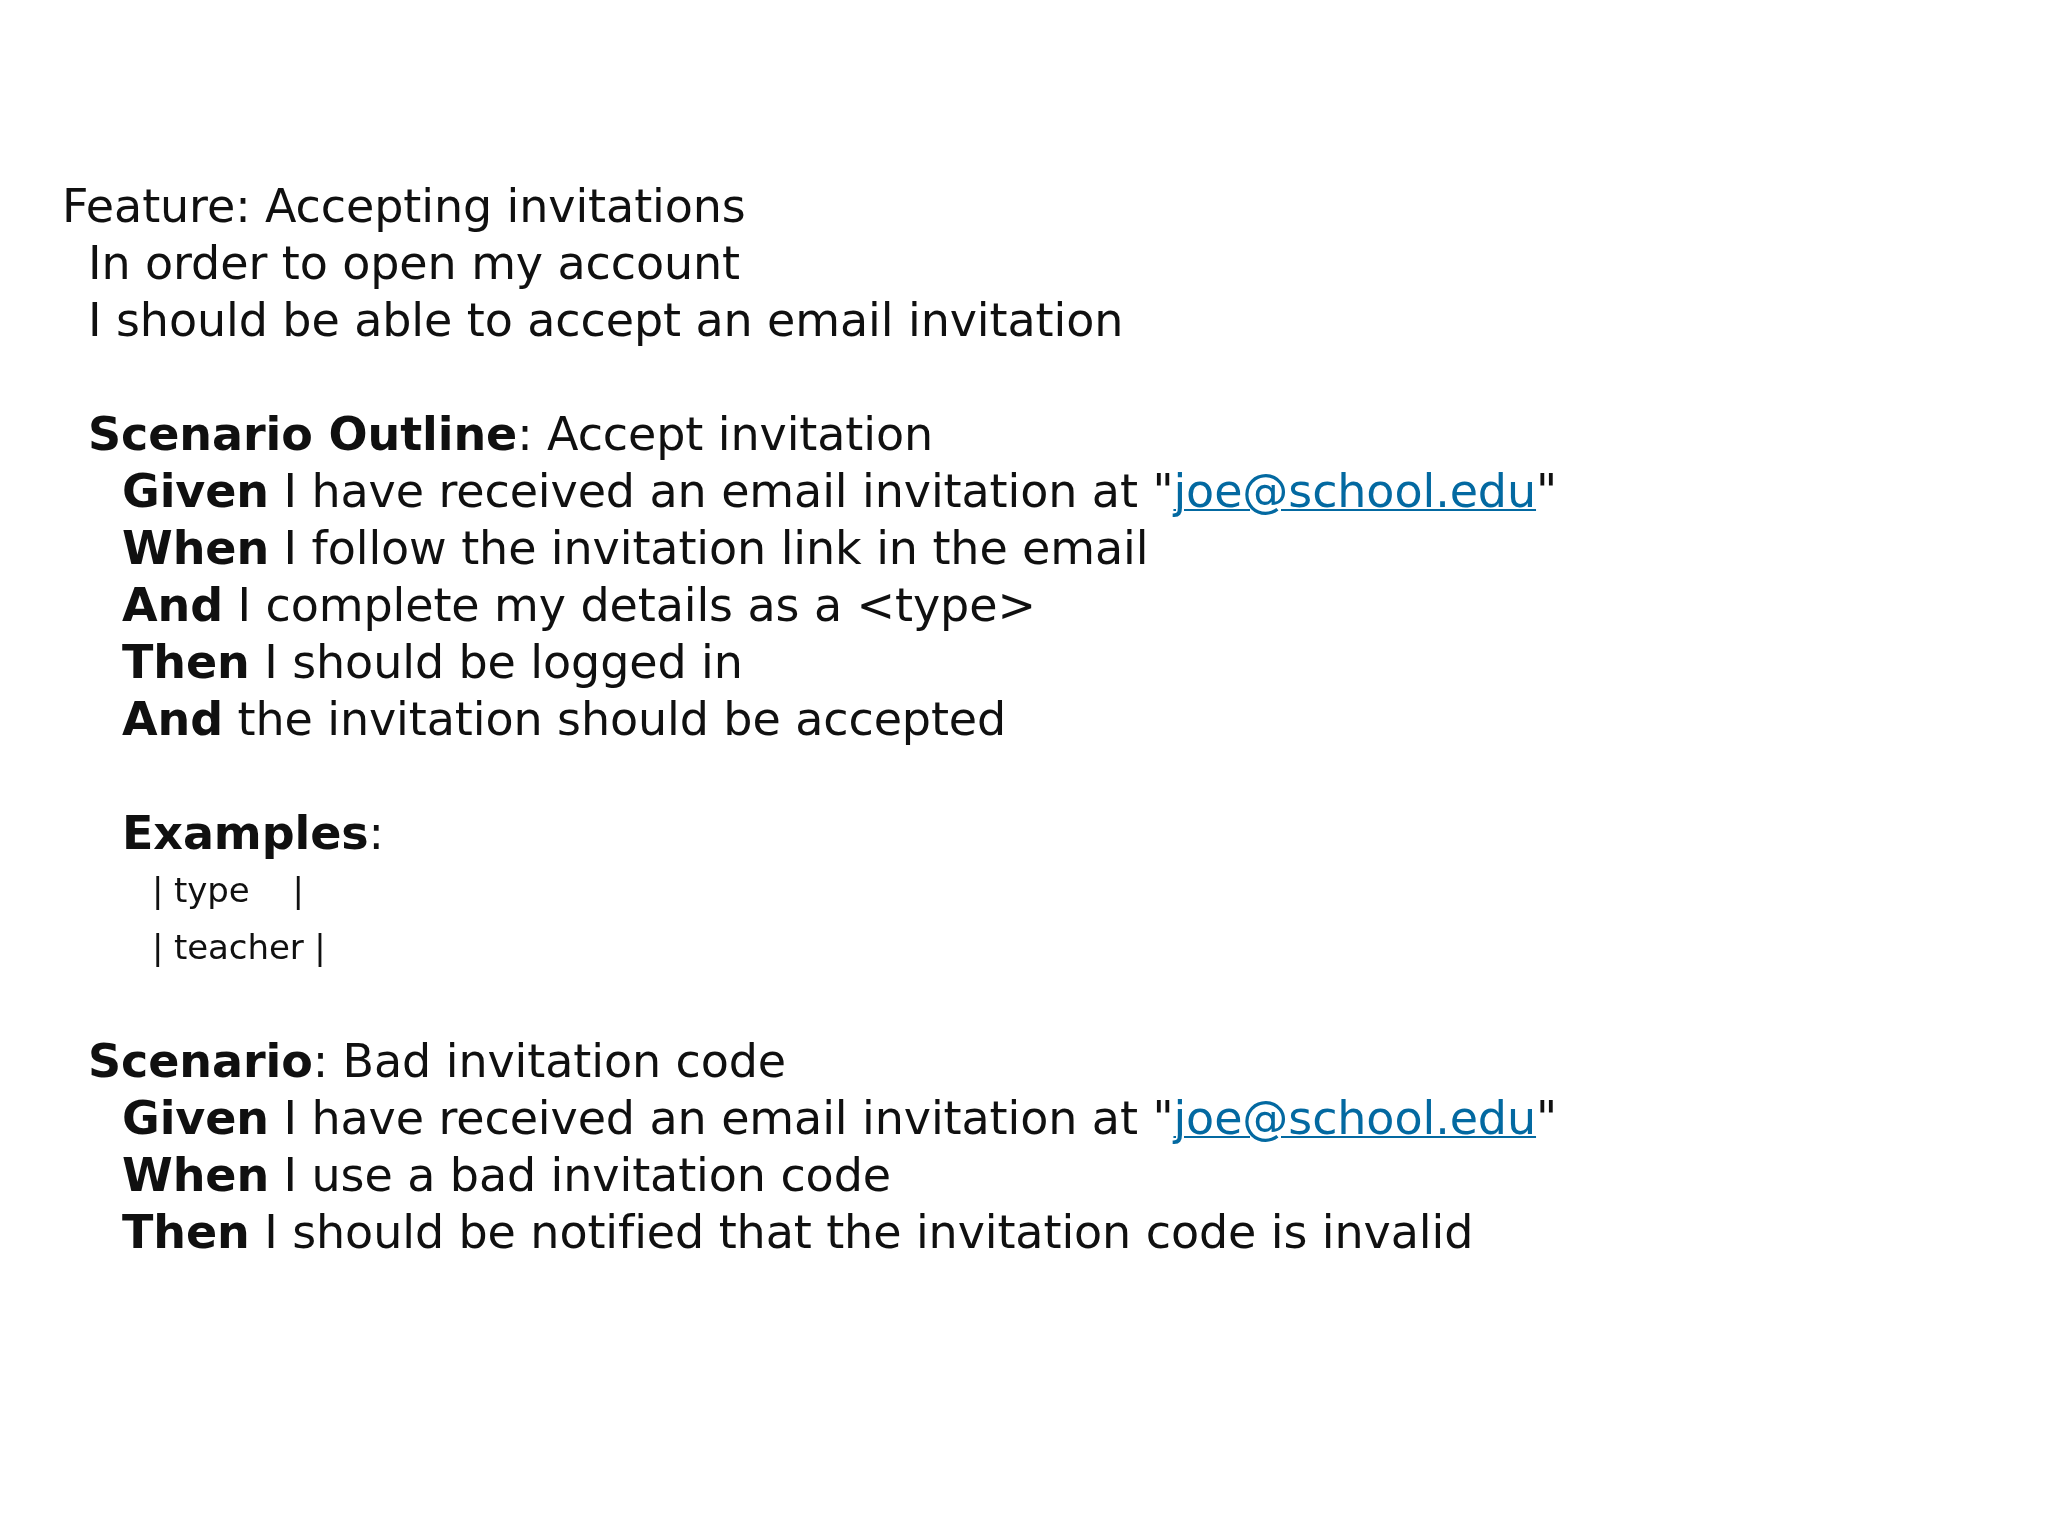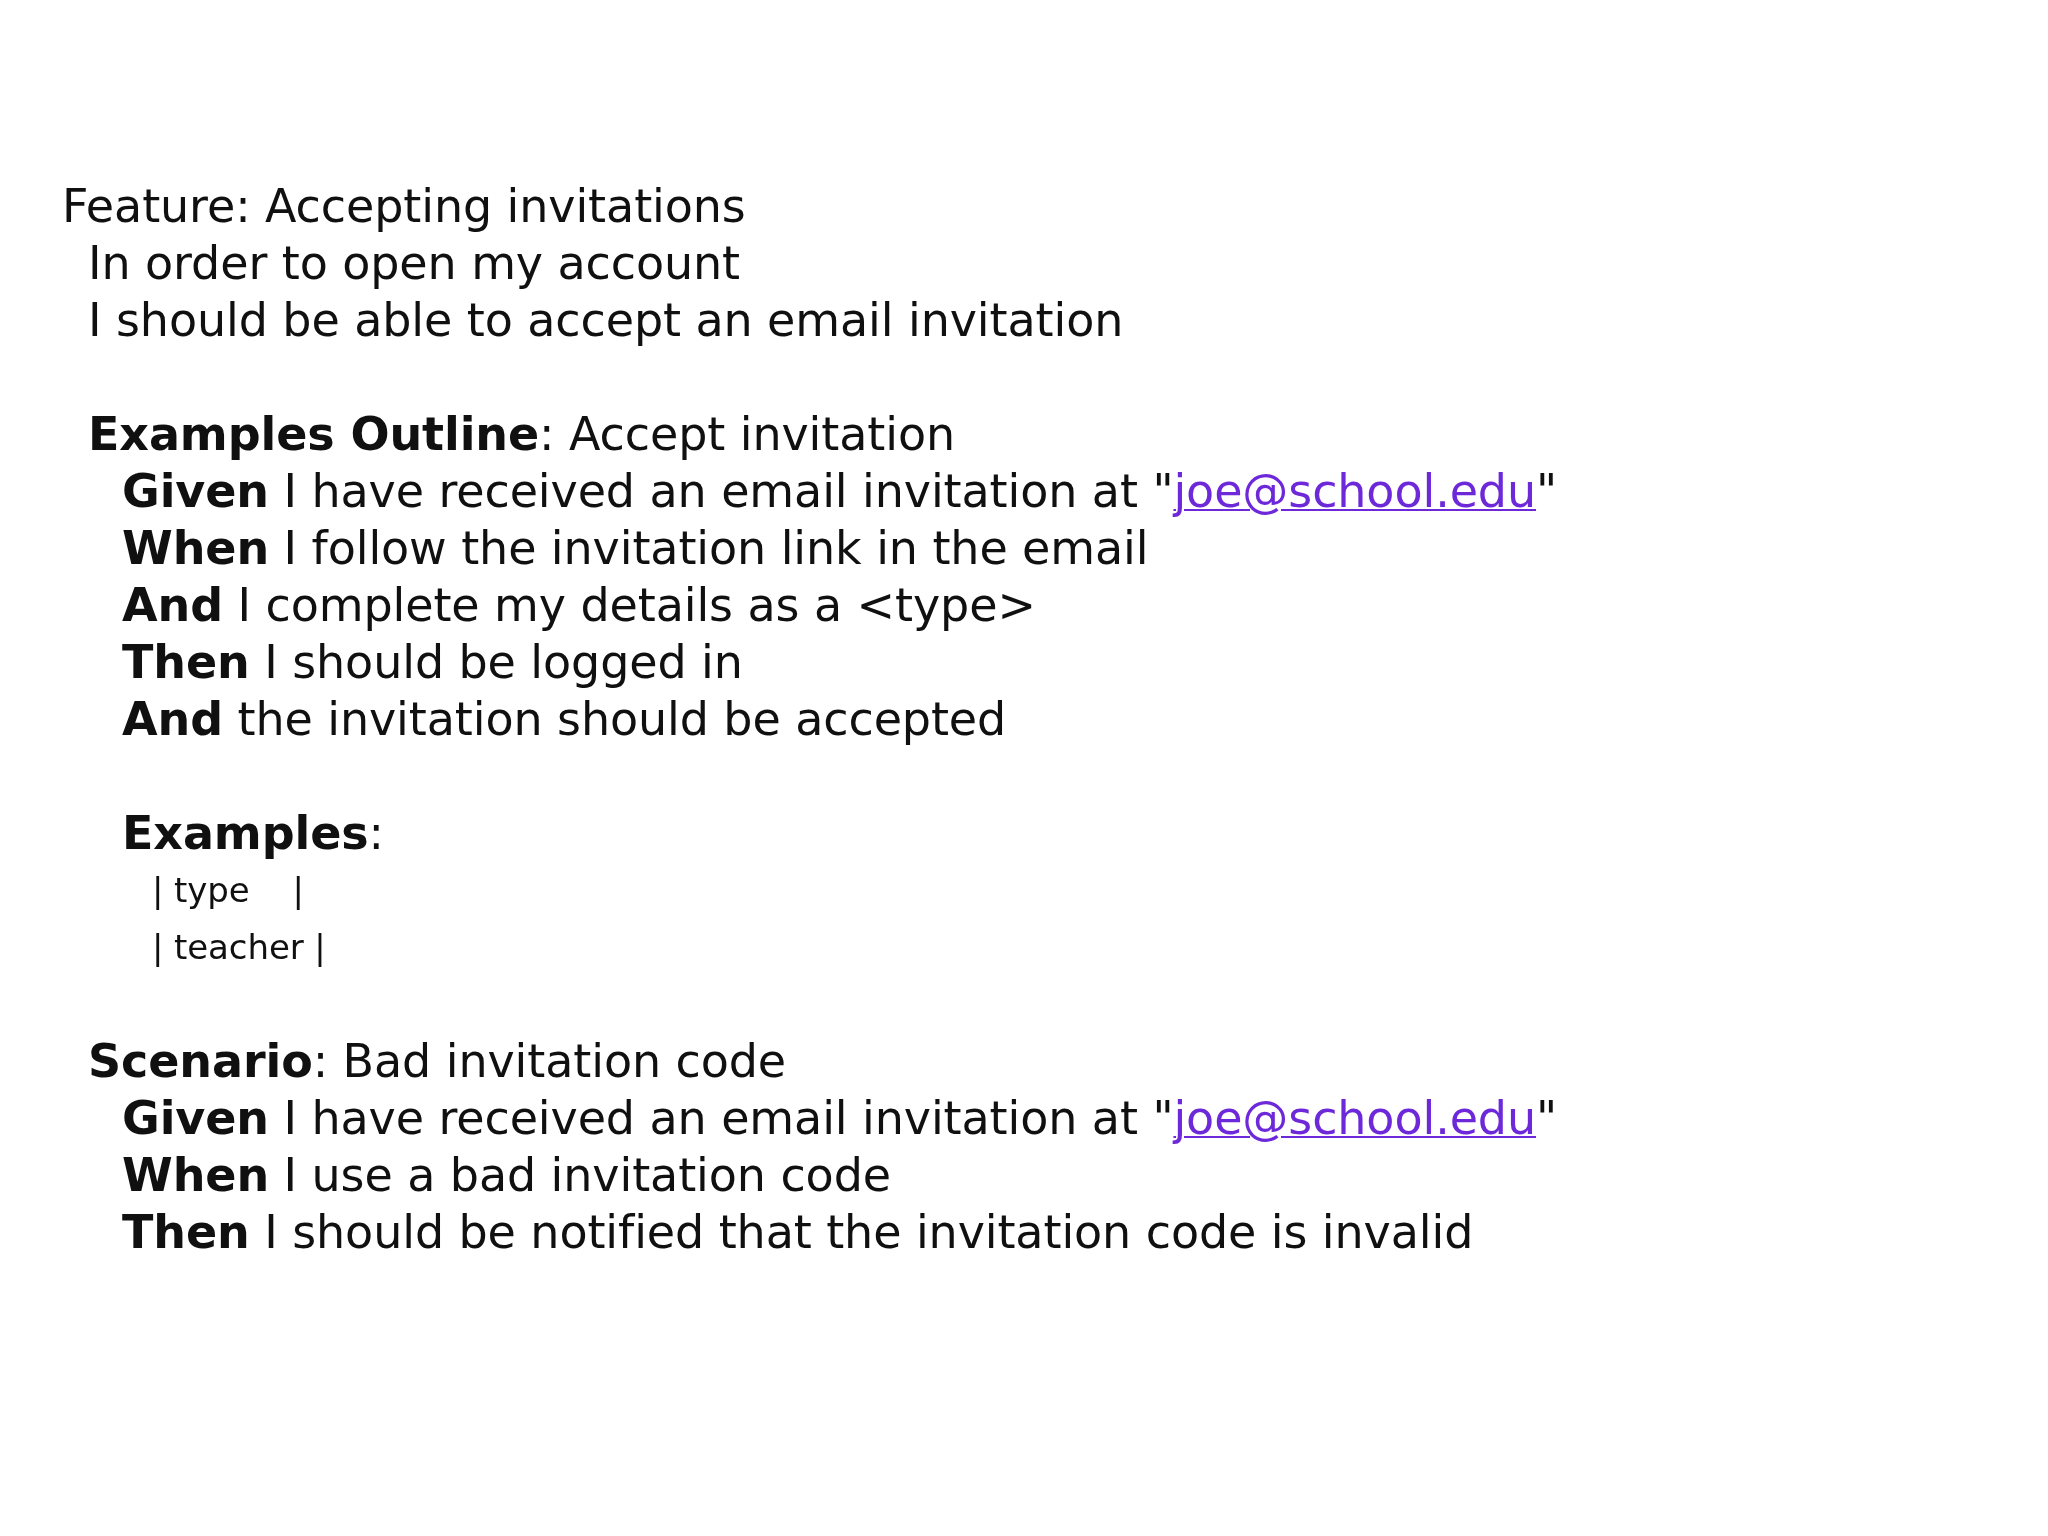--- a/index.html
+++ b/index.html
@@ -50,21 +50,21 @@
   .ind3 { padding-left: 152px; }
 
   .kw {
     font-weight: 700;
   }
 
   .link {
     text-decoration: underline;
     text-underline-offset: 2px;
     text-decoration-thickness: 2px;
-    color: #6d28d9;
+    color: #0369a1;
     text-align: right;
   }
 
   .tbl {
     font-size: 34px;
     line-height: 57px;
   }
 </style>
 </head>
 <body>
@@ -72,21 +72,21 @@
 <div class="slide">
   <div class="feature-block">
 
     <div class="line ind0"><span>Feature: Accepting invitations</span></div>
 
     <div class="line ind1"><span>In order to open my account</span></div>
     <div class="line ind1"><span>I should be able to accept an email invitation</span></div>
 
     <div class="line blank"></div>
 
-    <div class="line ind1"><span class="kw">Examples Outline</span><span>: Accept invitation</span></div>
+    <div class="line ind1"><span class="kw">Scenario Outline</span><span>: Accept invitation</span></div>
 
     <div class="line ind2"><span class="kw">Given</span><span> I have received an email invitation at "</span><span class="link">joe@school.edu</span><span>"</span></div>
 
     <div class="line ind2"><span class="kw">When</span><span> I follow the invitation link in the email</span></div>
 
     <div class="line ind2"><span class="kw">And</span><span> I complete my details as a &lt;type&gt;</span></div>
 
     <div class="line ind2"><span class="kw">Then</span><span> I should be logged in</span></div>
 
     <div class="line ind2"><span class="kw">And</span><span> the invitation should be accepted</span></div>

